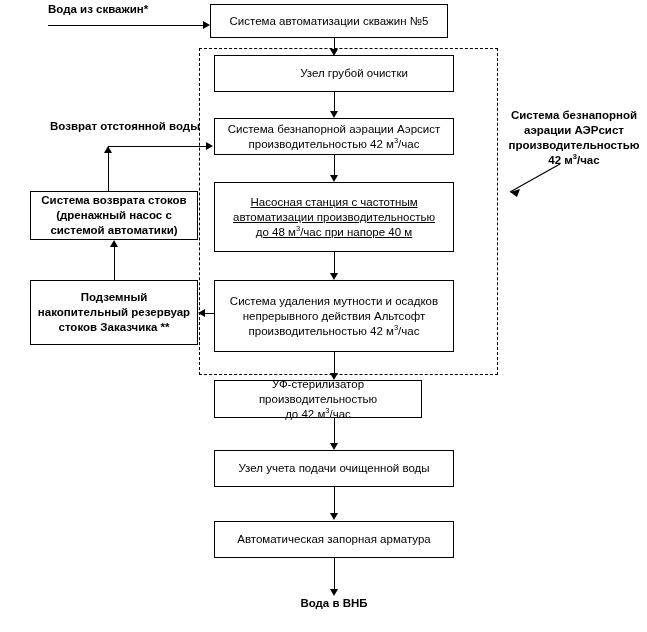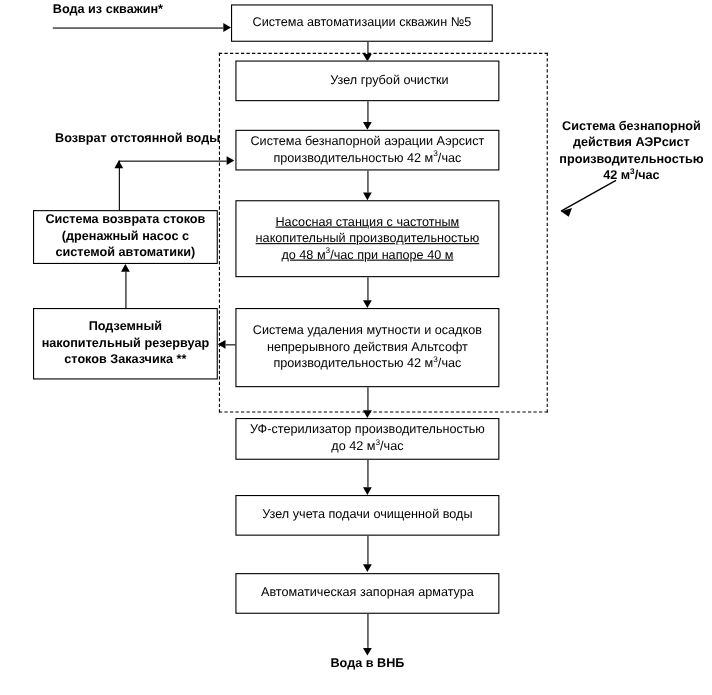--- a/index.html
+++ b/index.html
@@ -80,21 +80,21 @@
 <div id="canvas">
 
   <div class="label bold" style="left:48px;top:2px;width:160px;text-align:left;">Вода из скважин*</div>
   <div class="hline" style="left:48px;top:25px;width:155px;"></div>
   <div class="arrow arrow-right" style="left:203px;top:21px;"></div>
 
   <div class="dashed-region" style="left:199px;top:48px;width:299px;height:327px;"></div>
 
   <div class="label multiline bold" style="left:505px;top:108px;width:138px;">
     <span>Система безнапорной</span>
-    <span>действия АЭРсист</span>
+    <span>аэрации АЭРсист</span>
     <span>производительностью</span>
     <span>42 м<sup>3</sup>/час</span>
   </div>
   <svg class="diag-arrow" width="70" height="50" style="left:498px;top:158px;">
     <line x1="62" y1="6" x2="12" y2="34" stroke="#000" stroke-width="1.2"></line>
     <polygon points="12,34 22,31 19,39" fill="#000"></polygon>
   </svg>
 
   <div class="vline" style="left:334px;top:38px;height:12px;"></div>
   <div class="arrow arrow-down" style="left:330px;top:49px;"></div>
@@ -145,34 +145,34 @@
   <div class="box" style="left:214px;top:118px;width:240px;height:37px;">
     <div style="width:100%;">
       <span>Система безнапорной аэрации Аэрсист</span>
       <span>производительностью 42 м<sup>3</sup>/час</span>
     </div>
   </div>
 
   <div class="box" style="left:214px;top:182px;width:240px;height:70px;text-decoration:underline;">
     <div style="width:100%;">
       <span>Насосная станция  с частотным</span>
-      <span>накопительный производительностью</span>
+      <span>автоматизации производительностью</span>
       <span>до 48 м<sup>3</sup>/час при напоре 40 м</span>
     </div>
   </div>
 
   <div class="box" style="left:214px;top:280px;width:240px;height:72px;">
     <div style="width:100%;">
       <span>Система удаления мутности и осадков</span>
       <span>непрерывного действия Альтсофт</span>
       <span>производительностью 42 м<sup>3</sup>/час</span>
     </div>
   </div>
 
-  <div class="box" style="left:214px;top:380px;width:240px;height:38px;">
+  <div class="box" style="left:214px;top:380px;width:208px;height:38px;">
     <div style="width:100%;">
       <span>УФ-стерилизатор производительностью</span>
       <span>до 42 м<sup>3</sup>/час</span>
     </div>
   </div>
 
   <div class="box" style="left:214px;top:450px;width:240px;height:37px;">
     <span>Узел учета подачи очищенной воды</span>
   </div>
 

